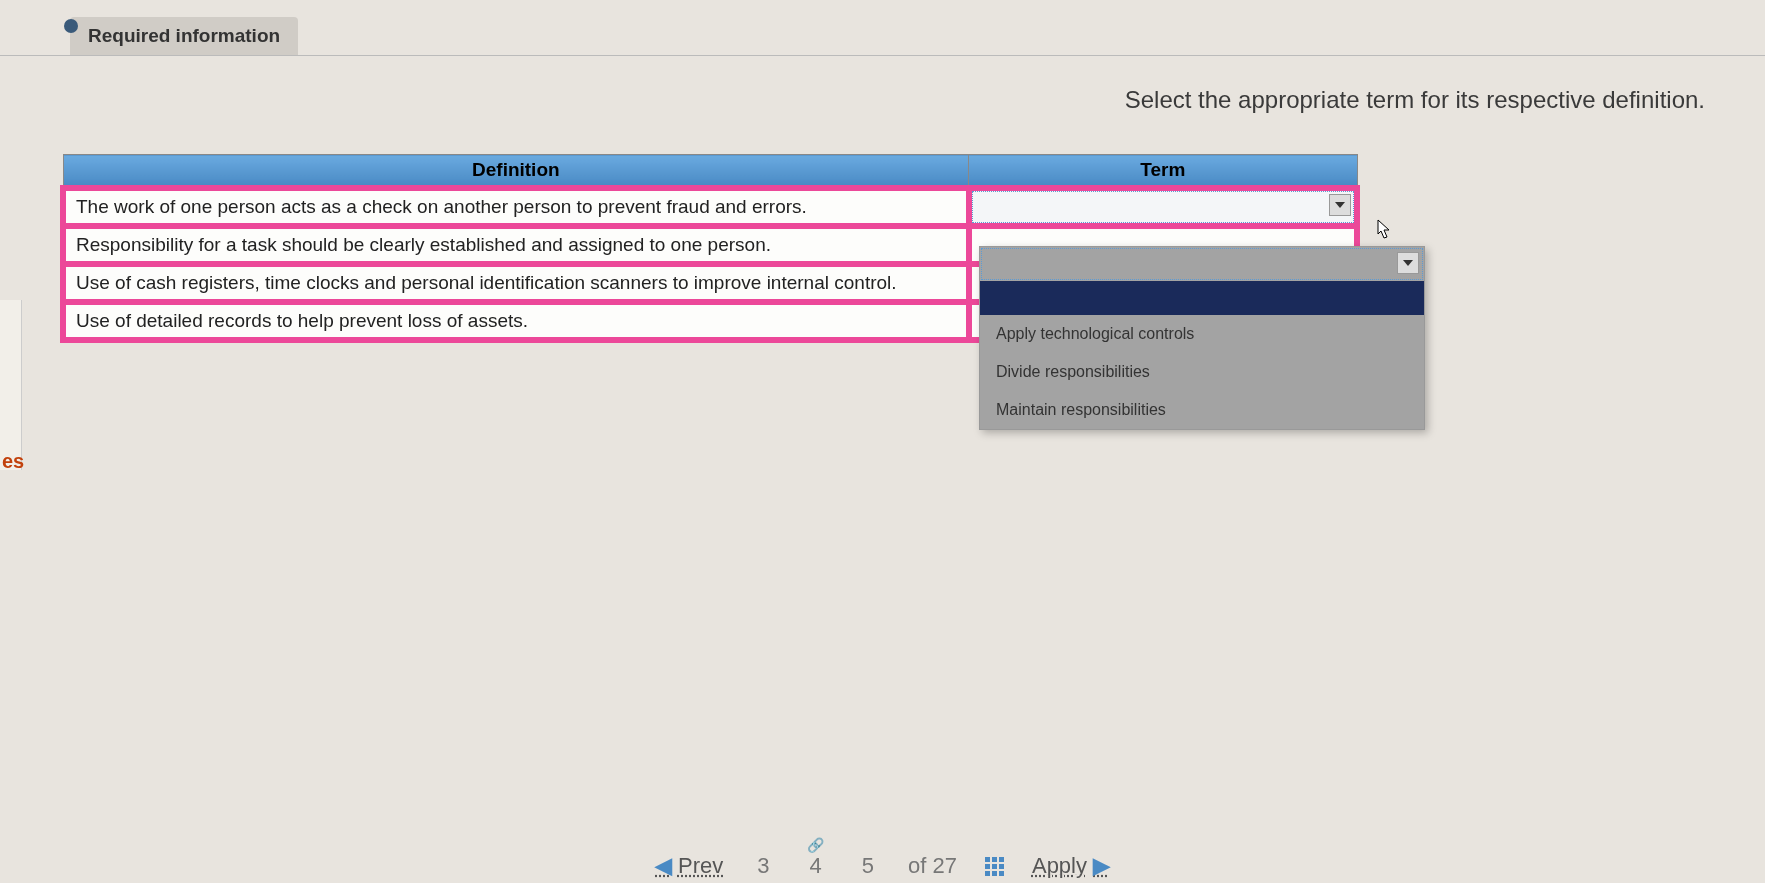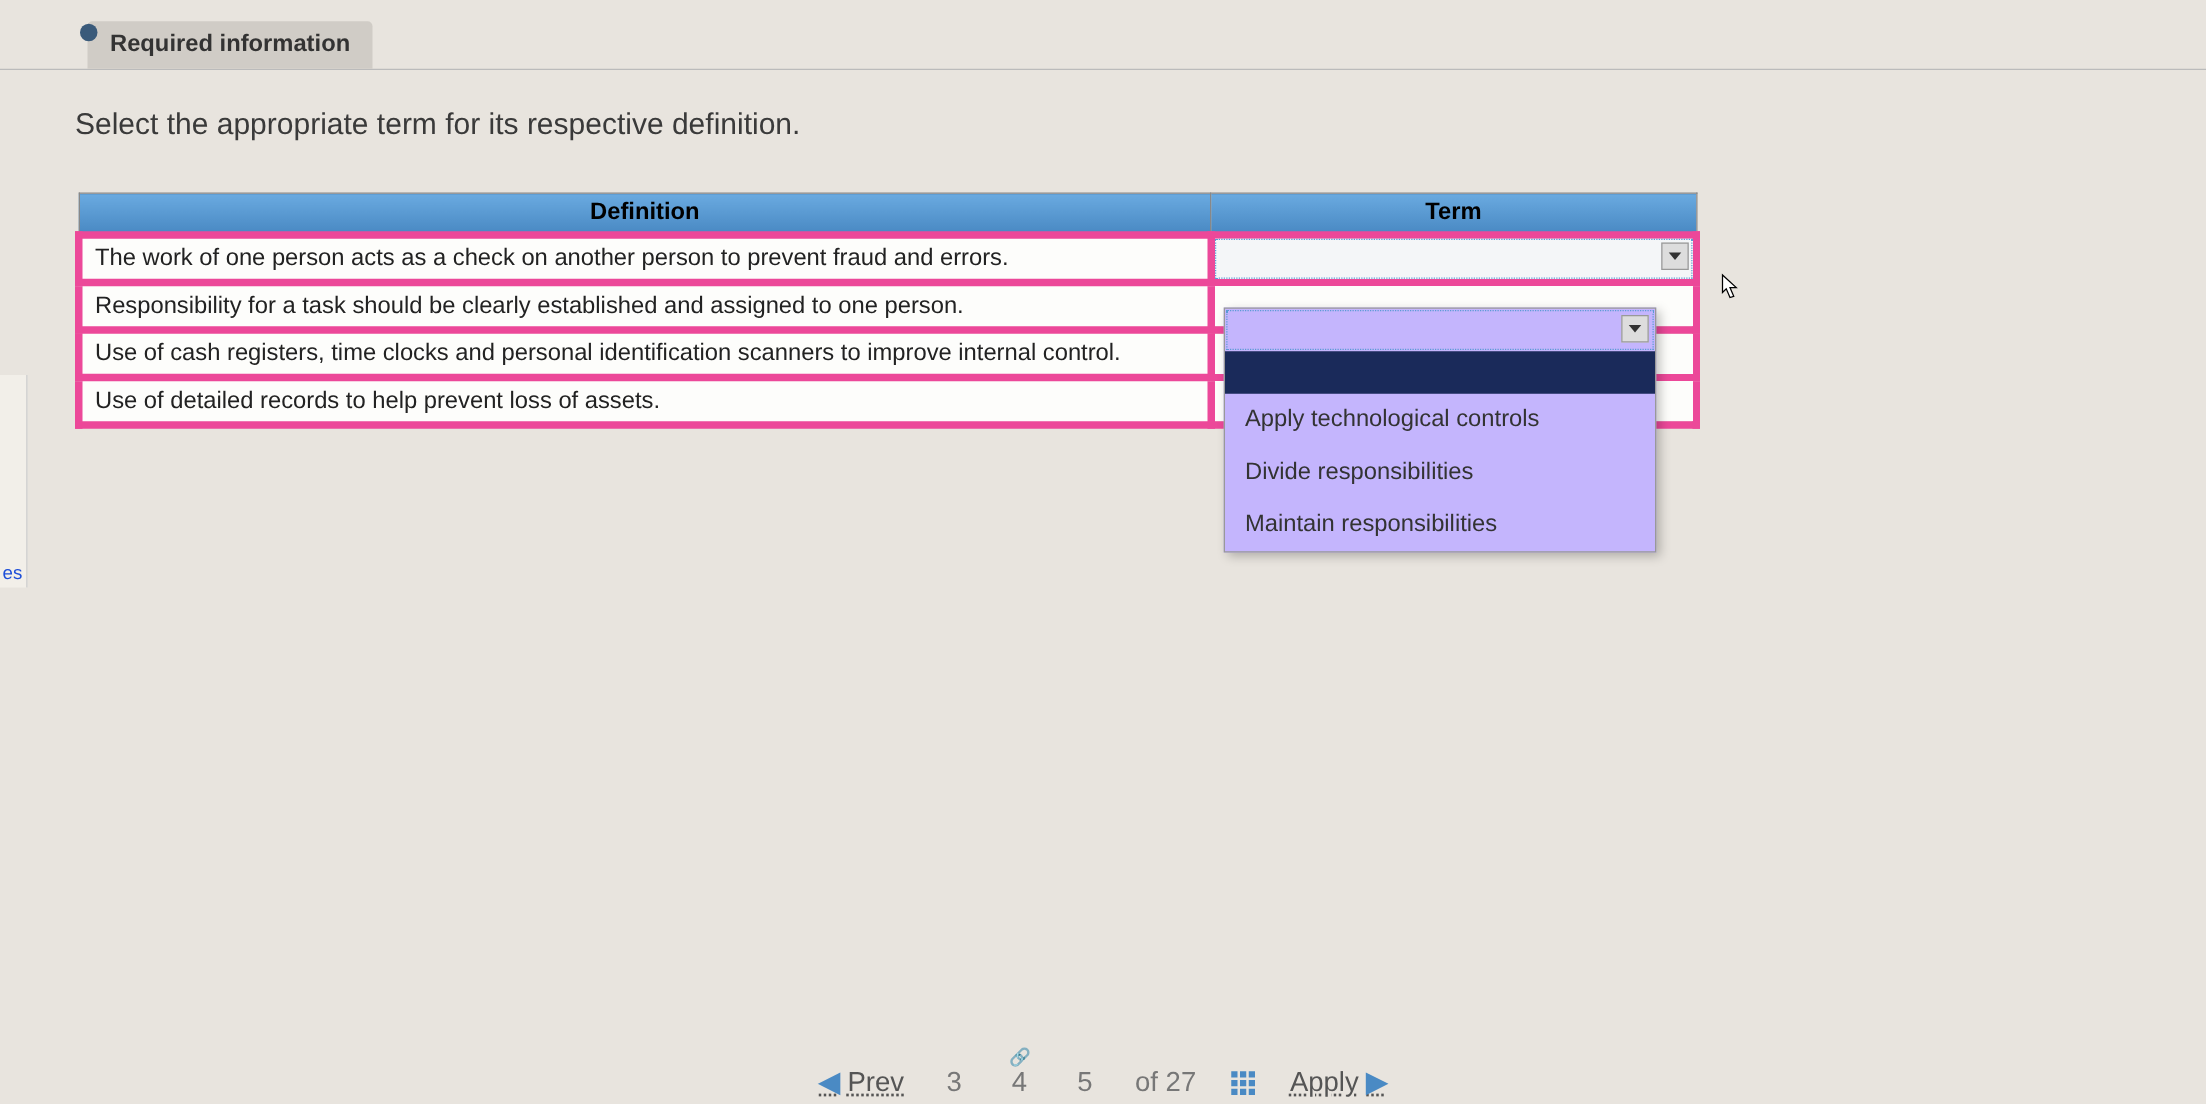--- a/index.html
+++ b/index.html
@@ -37,20 +37,21 @@
   .content {
     padding: 30px 60px 0 60px;
     border-top: 1px solid #bbb;
     margin-top: 0;
   }
   .instruction {
     font-size: 24px;
     color: #3a3a3a;
     margin-bottom: 40px;
     padding-left: 0;
+    text-align: right;
   }
   .match-table {
     border-collapse: collapse;
     width: 1300px;
     font-size: 19px;
   }
   .match-table th {
     background: #5b9bd5;
     background: linear-gradient(#6aaae0, #4a8ac4);
     color: #000;
@@ -96,26 +97,26 @@
   .dropdown-arrow::after {
     content: "";
     border-left: 5px solid transparent;
     border-right: 5px solid transparent;
     border-top: 6px solid #333;
   }
   .dropdown-open {
     position: absolute;
     top: 246px;
     left: 979px;
-    width: 346px;
-    background: #c4b5fd;
+    width: 446px;
+    background: #a3a3a3;
     border: 1px solid #999;
     box-shadow: 3px 3px 8px rgba(0,0,0,0.25);
     z-index: 50;
-    font-size: 19px;
+    font-size: 16px;
   }
   .dropdown-open .opt {
     padding: 10px 16px;
     color: #333;
     cursor: pointer;
   }
   .dropdown-open .opt.blank {
     background: #1a2a5a;
     height: 34px;
     padding: 0;
@@ -142,23 +143,24 @@
     top: 300px;
     width: 22px;
     height: 170px;
     background: #f2efe9;
     border-right: 1px solid #ccc;
   }
   .left-stub-txt {
     position: absolute;
     left: 0;
     top: 450px;
-    font-size: 15px;
-    color: #1d4ed8;
+    font-size: 20px;
+    color: #c2410c;
     padding-left: 2px;
+    font-weight: bold;
   }
   .pager {
     position: absolute;
     bottom: 4px;
     left: 50%;
     transform: translateX(-50%);
     display: flex;
     align-items: center;
     gap: 28px;
     font-size: 22px;

